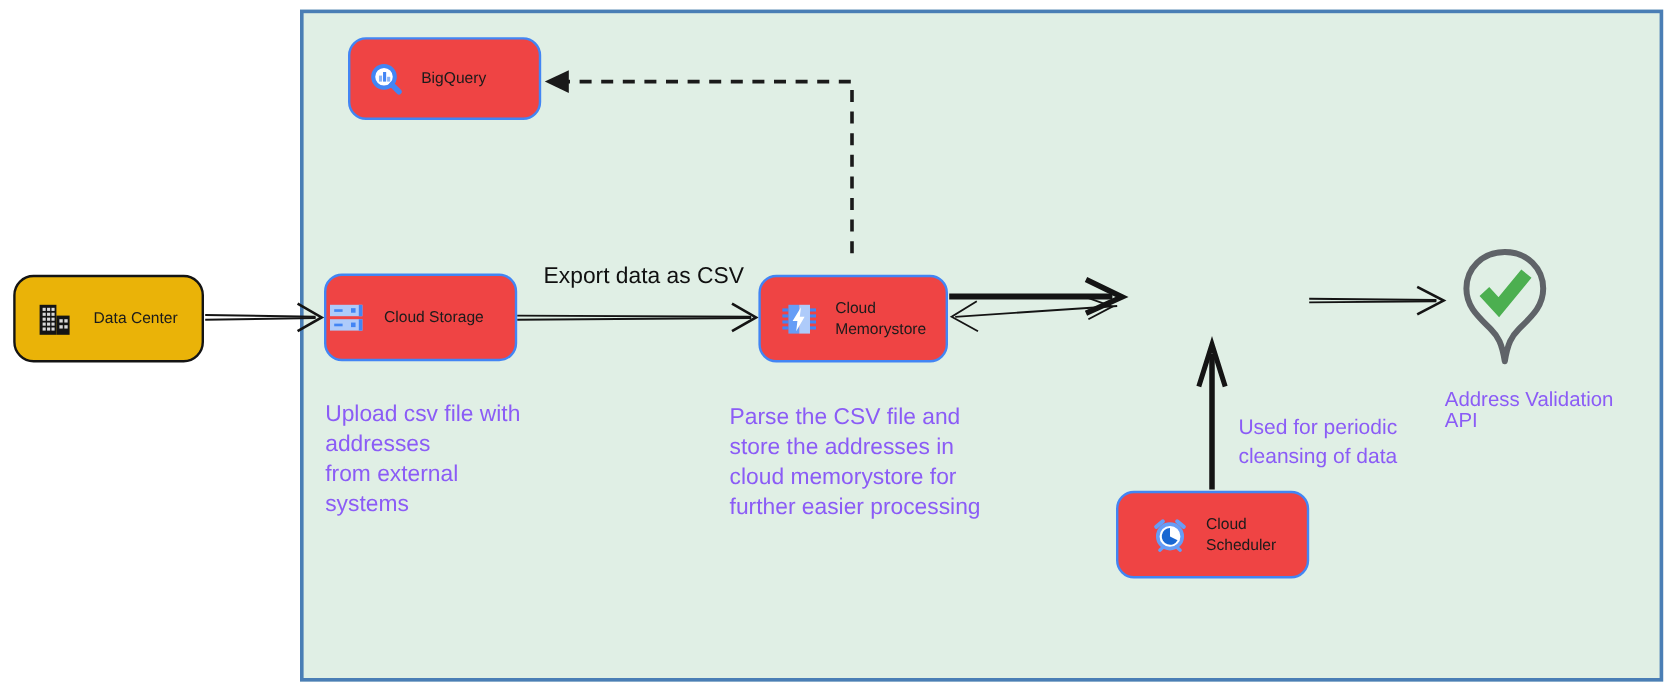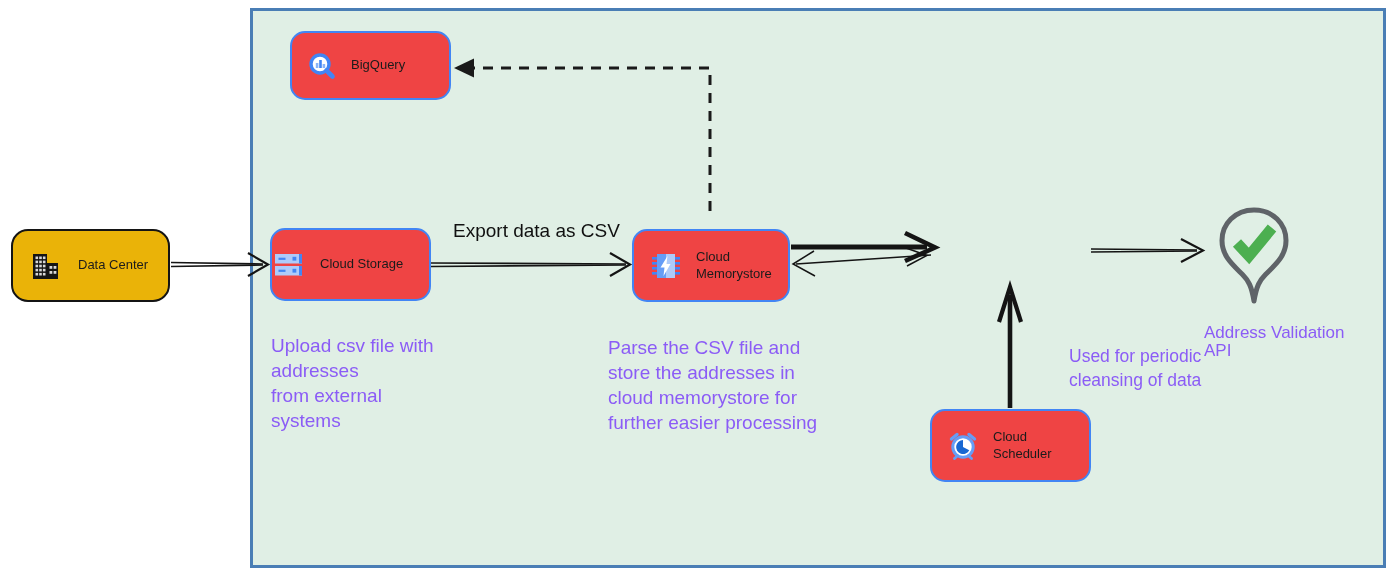--- a/index.html
+++ b/index.html
@@ -157,21 +157,21 @@
         </g>
         <rect x="7" y="3" width="9" height="24" fill="#669df6"></rect>
         <rect x="16" y="3" width="9" height="24" fill="#aecbfa"></rect>
         <polygon points="17.5,5 10.5,16.5 14.5,16.5 13.5,25 20.5,13 16.5,13" fill="#ffffff"></polygon>
       </svg>
     </span>
     <span class="label" style="width:82px;">Cloud Memorystore</span>
   </div>
 
 
-  <div class="node" style="left:930px; top:409px; width:161px; height:73px; padding-left:15px;">
+  <div class="node" style="left:930px; top:409px; width:161px; height:73px; padding-left:27px;">
     <span class="icon">
       <svg width="32" height="32" viewBox="0 0 32 32">
         <line x1="4.5" y1="9" x2="10" y2="4.5" stroke="#669df6" stroke-width="3.4" stroke-linecap="round"></line>
         <line x1="27.5" y1="9" x2="22" y2="4.5" stroke="#669df6" stroke-width="3.4" stroke-linecap="round"></line>
         <circle cx="16" cy="17" r="10.2" fill="#ffffff" stroke="#669df6" stroke-width="3"></circle>
         <path d="M16,17 L16,10 A7,7 0 1 0 22.3,20.3 Z" fill="#1967d2"></path>
         <line x1="7.5" y1="28.5" x2="10.5" y2="25.8" stroke="#669df6" stroke-width="2.8" stroke-linecap="round"></line>
         <line x1="24.5" y1="28.5" x2="21.5" y2="25.8" stroke="#669df6" stroke-width="2.8" stroke-linecap="round"></line>
       </svg>
     </span>
@@ -193,16 +193,16 @@
   <div class="note note-big" style="left:271px; top:333px;">Upload csv file with
 addresses
 from external
 systems</div>
 
   <div class="note note-big" style="left:608px; top:335px;">Parse the CSV file and
 store the addresses in
 cloud  memorystore for
 further easier processing</div>
 
-  <div class="note note-med" style="left:1069px; top:344px;">Used for periodic
+  <div class="note note-med" style="left:1032px; top:344px;">Used for periodic
 cleansing of data</div>
 
 </div>
 
 </body></html>

